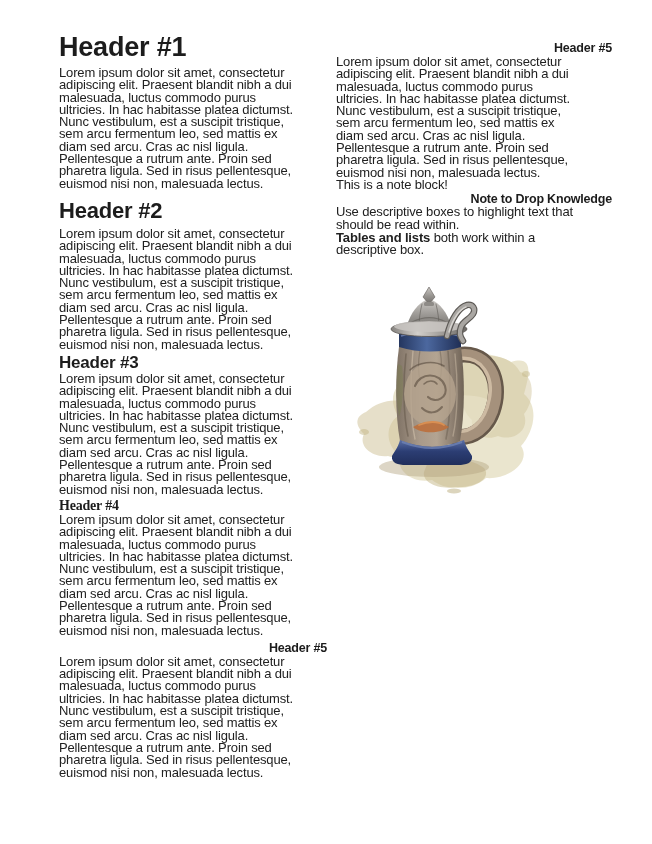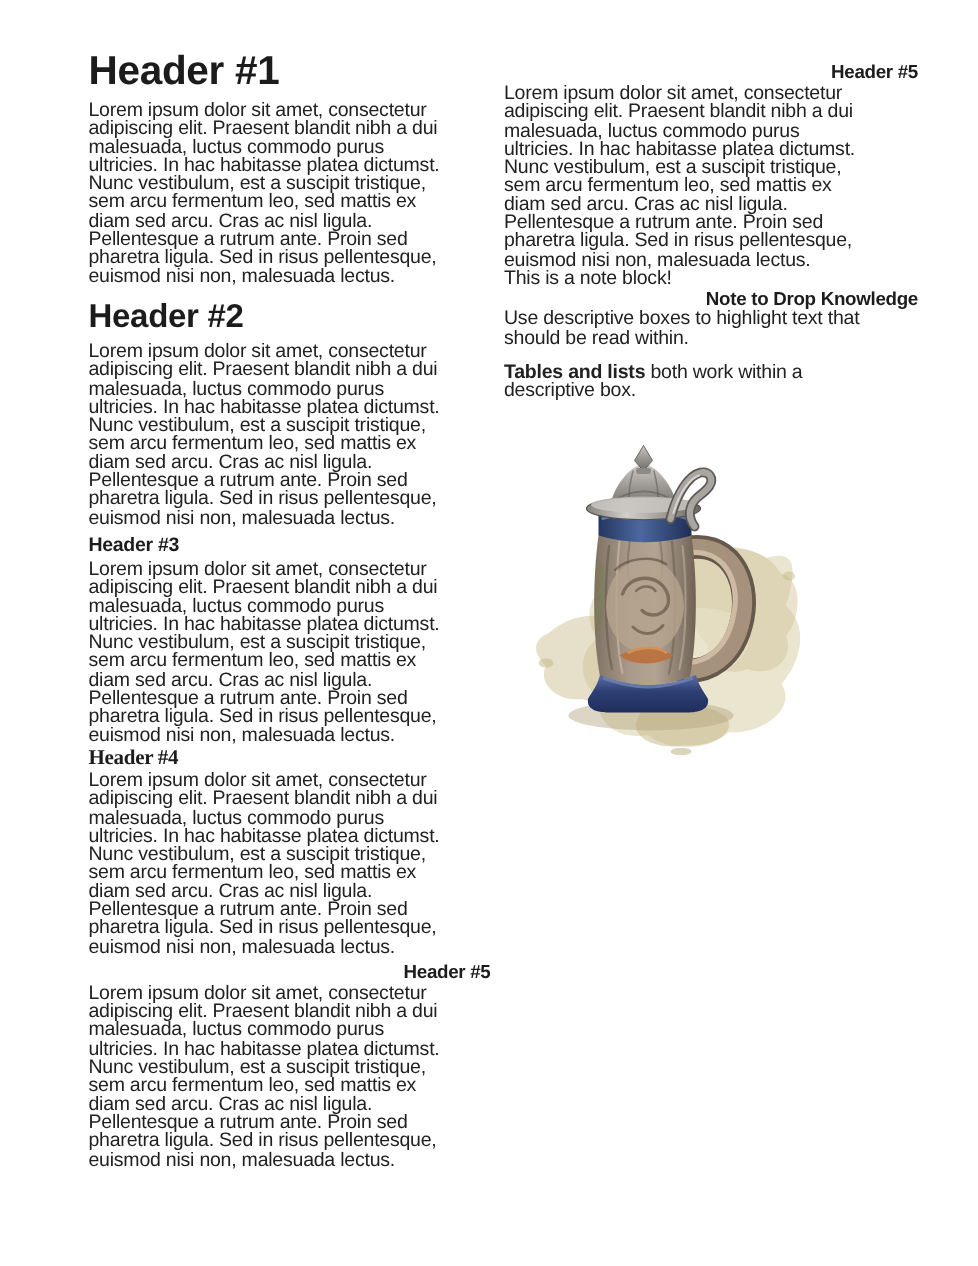--- a/index.html
+++ b/index.html
@@ -24,25 +24,25 @@
   .body-text {
     margin: 0;
     font-size: 13px;
     line-height: 12.3px;
     letter-spacing: -0.15px;
     white-space: pre-line;
   }
   .h { margin: 0; font-weight: bold; color: #1c1c1c; letter-spacing: -0.2px; }
   .h1 { font-size: 27px;   line-height: 26px; margin: 0 0 7px 0; }
   .h2 { font-size: 22px;   line-height: 21px; margin: 10px 0 7px 0; }
-  .h3 { font-size: 13px;   line-height: 16px; margin: 4px 0 2px 0; }
+  .h3 { font-size: 17px;   line-height: 16px; margin: 4px 0 2px 0; }
   .h4 { font-size: 14px;   line-height: 13px; margin: 3px 0 2px 0; font-family: Liberation Serif, serif; }
   .h5 { font-size: 12.5px; line-height: 12px; margin: 5px 0 2px 0; text-align: right; }
   .h5-tight { margin: 2px 0 1px 0; }
-  .mini-gap { margin-top: 11px; }
+  .mini-gap { margin-top: 1px; }
   .bold-lead { font-weight: bold; }
 
   figure.stein {
     margin: 28px 0 0 0;
     width: 276px; height: 212px;
   }
   figure.stein svg { display: block; }
 </style>
 </head>
 <body>

